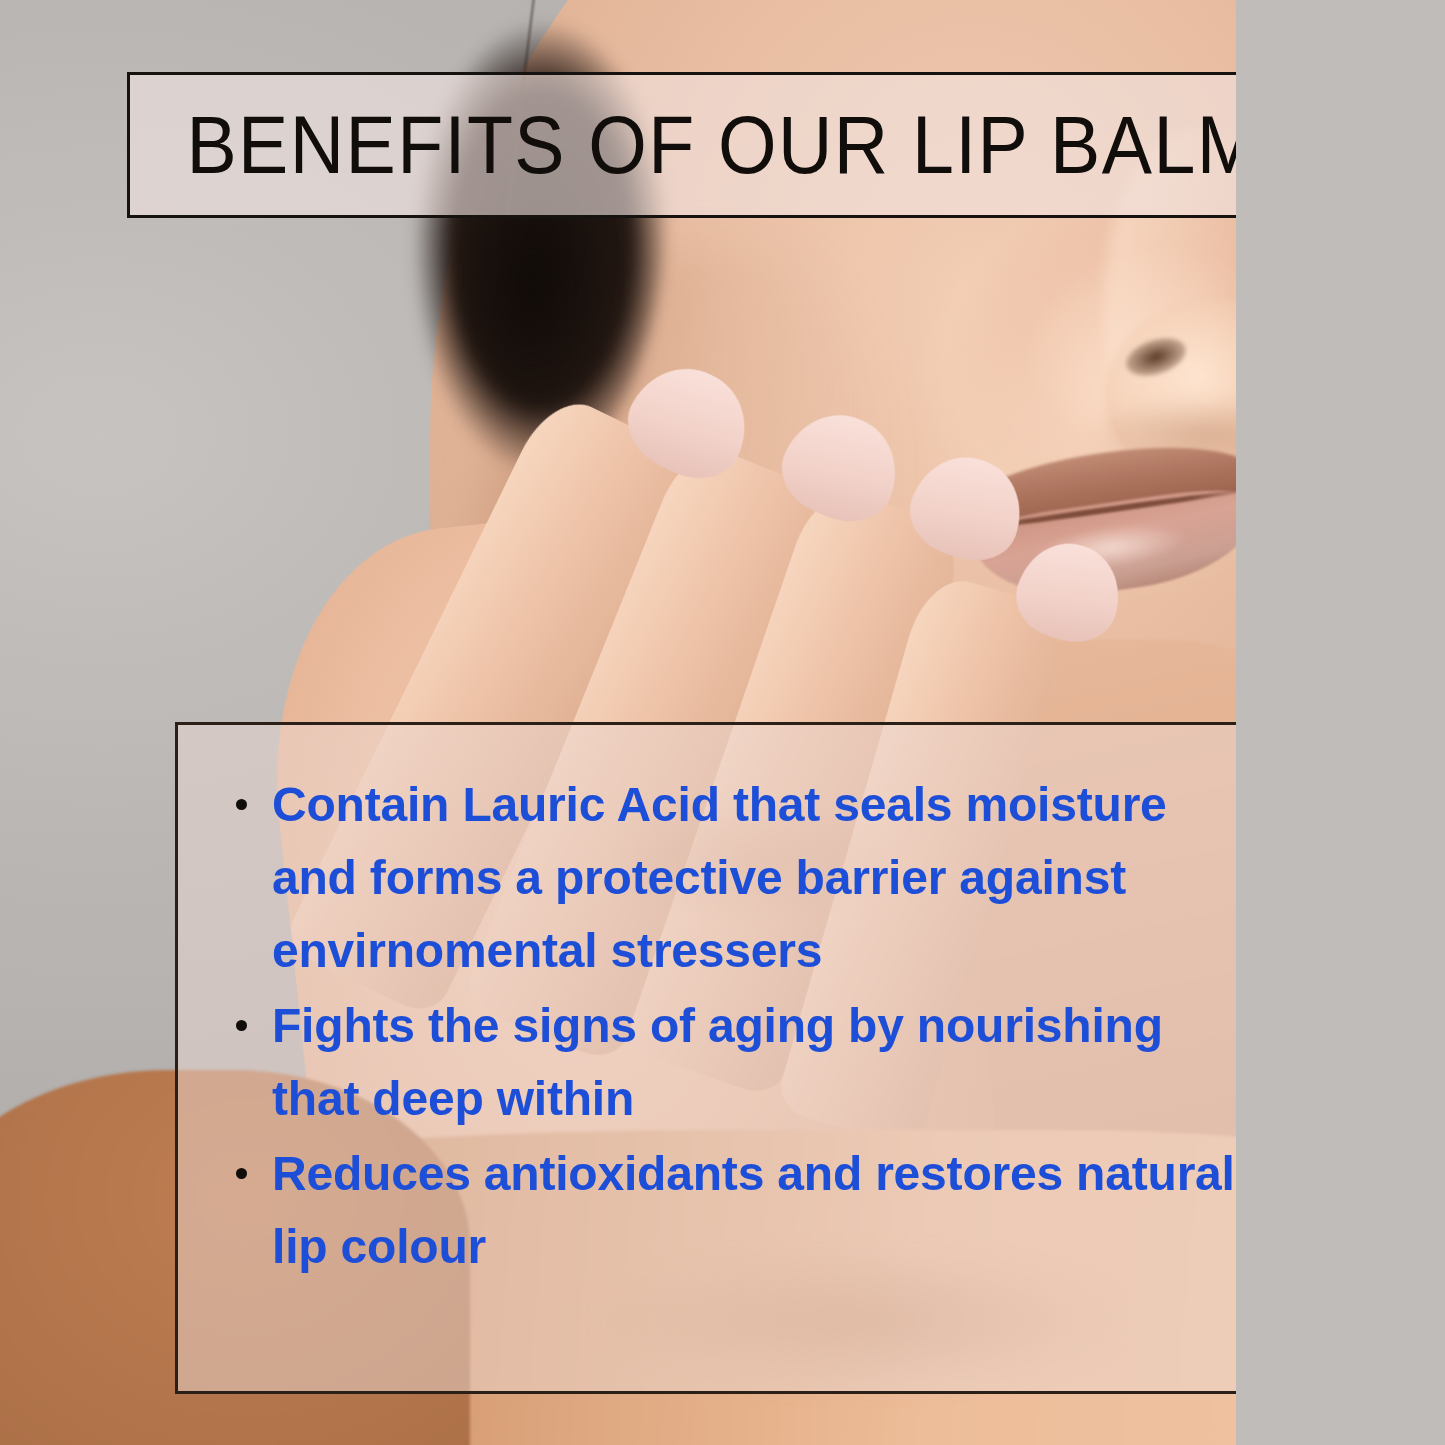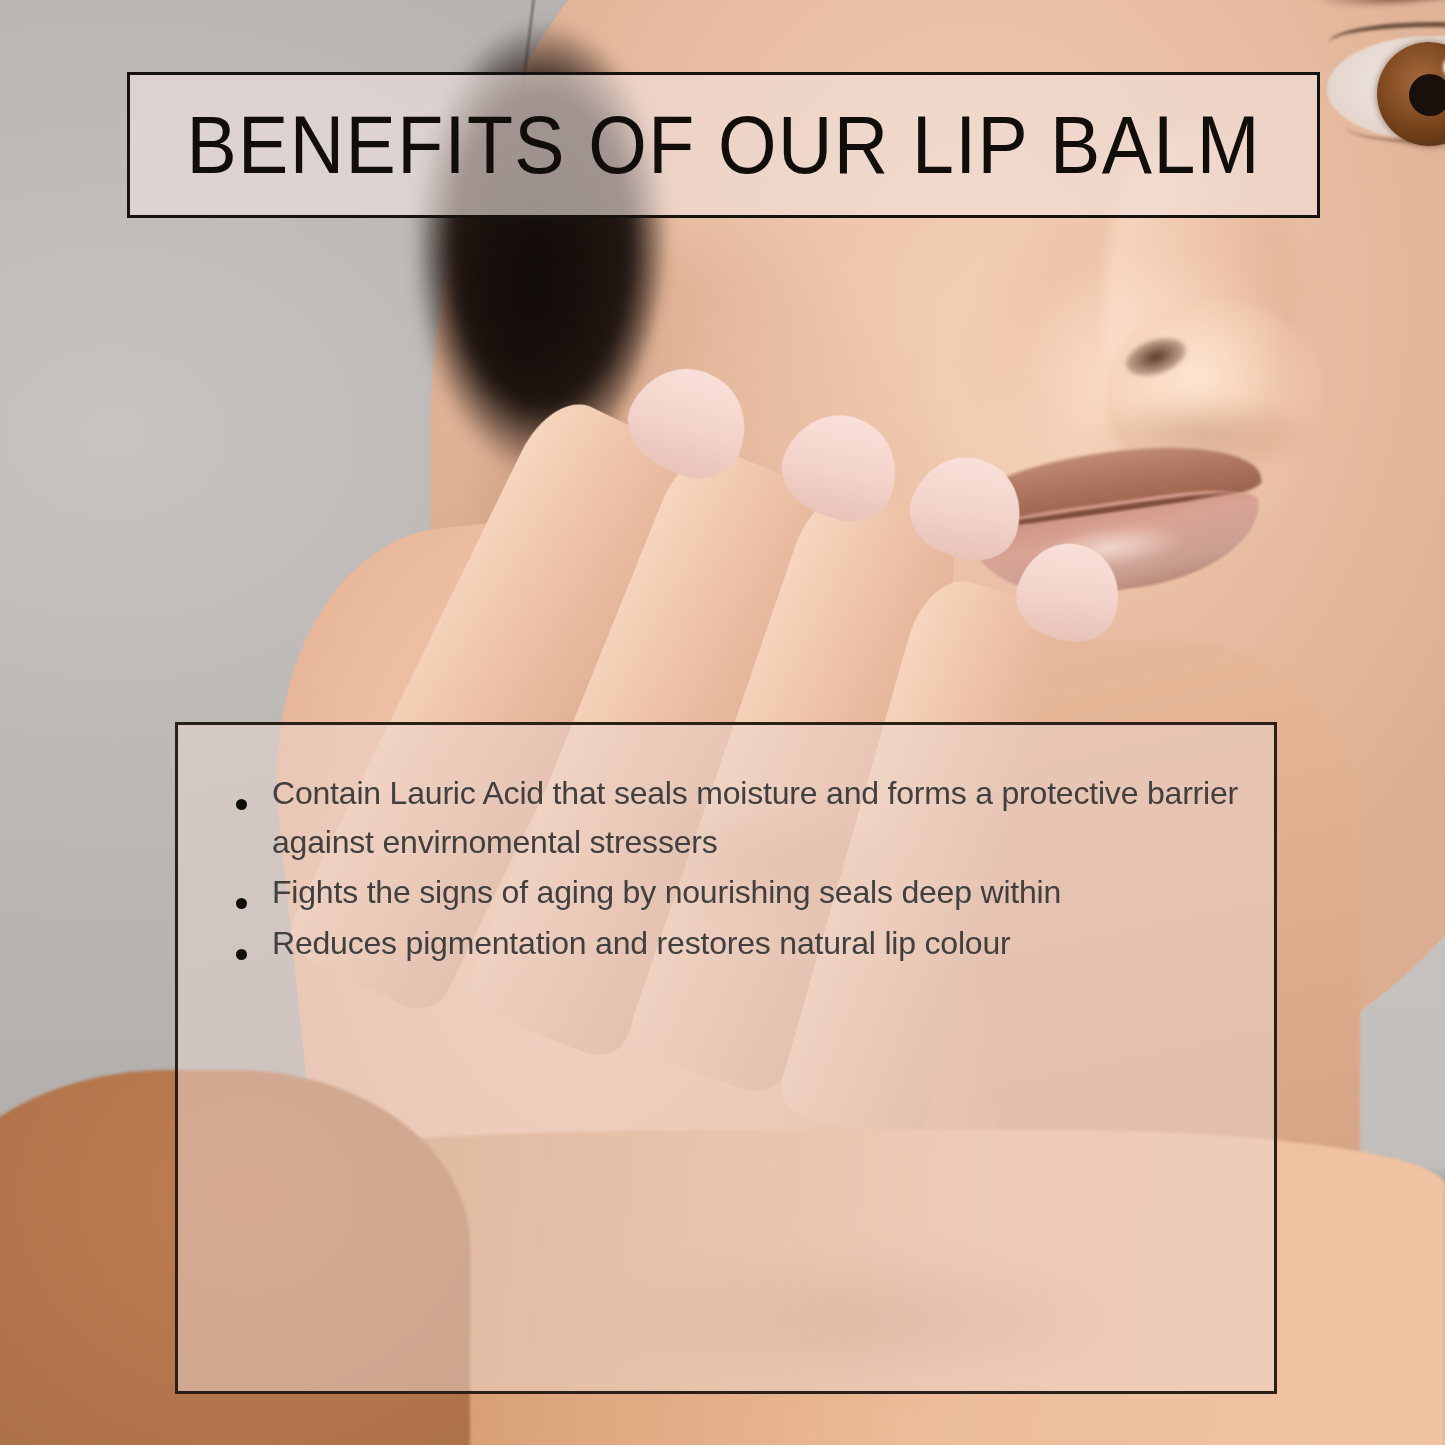--- a/index.html
+++ b/index.html
@@ -6,21 +6,21 @@
 
   html, body {
     width:1445px; height:1445px;
     overflow:hidden;
     background:#bfbcba;
     font-family:"Liberation Sans", sans-serif;
   }
 
   #poster {
     position:relative;
-    width:1445px; height:1445px;
+    width:1236px; height:1445px;
     overflow:hidden;
   }
 
   
   .photo { position:absolute; inset:0; overflow:hidden; }
 
   
   .bg-wall {
     position:absolute; inset:0;
     background:
@@ -270,24 +270,24 @@
     width:1102px; height:672px;
     border:3px solid #2a2018;
     background:rgba(236,216,210,0.50);
     padding:44px 30px 0 52px;
   }
 
   ul.bullets { list-style:none; }
   ul.bullets li {
     position:relative;
     font-family:"Liberation Sans", sans-serif;
-    font-weight:400;
-    font-size:32px;
+    font-weight:700;
+    font-size:48px;
     line-height:1.52;
-    color:#404040;
+    color:#1d4ed8;
     padding-left:42px;
     margin-bottom:2px;
     letter-spacing:-0.2px;
   }
   ul.bullets li::before {
     content:"";
     position:absolute;
     left:6px; top:30px;
     width:11px; height:11px;
     border-radius:50%;
@@ -352,18 +352,18 @@
     <div class="collar-shade"></div>
   </div>
 
   <div class="panel" id="title-panel">
     <div id="title-text">BENEFITS OF OUR LIP BALM</div>
   </div>
 
   <div class="panel" id="bullets-panel">
     <ul class="bullets">
       <li>Contain Lauric Acid that seals moisture and forms a protective barrier against envirnomental stressers</li>
-      <li>Fights the signs of aging by nourishing seals deep within</li>
-      <li>Reduces pigmentation and restores natural lip colour</li>
+      <li>Fights the signs of aging by nourishing that deep within</li>
+      <li>Reduces antioxidants and restores natural lip colour</li>
     </ul>
   </div>
 
 </div>
 
 </body></html>

